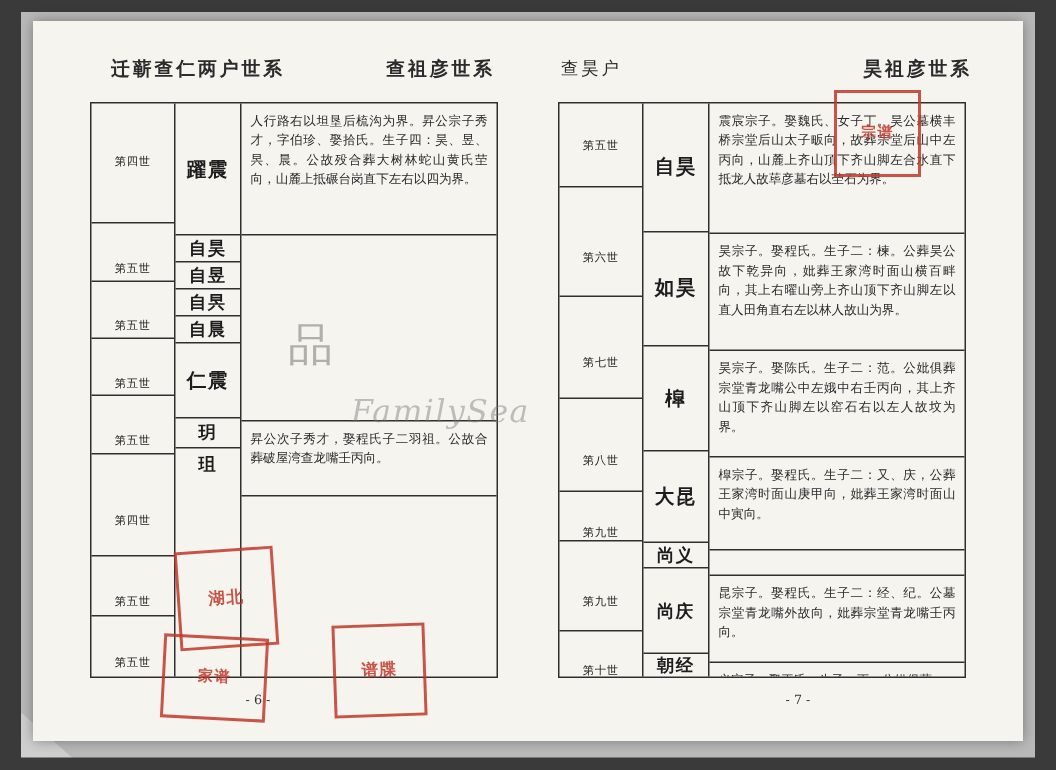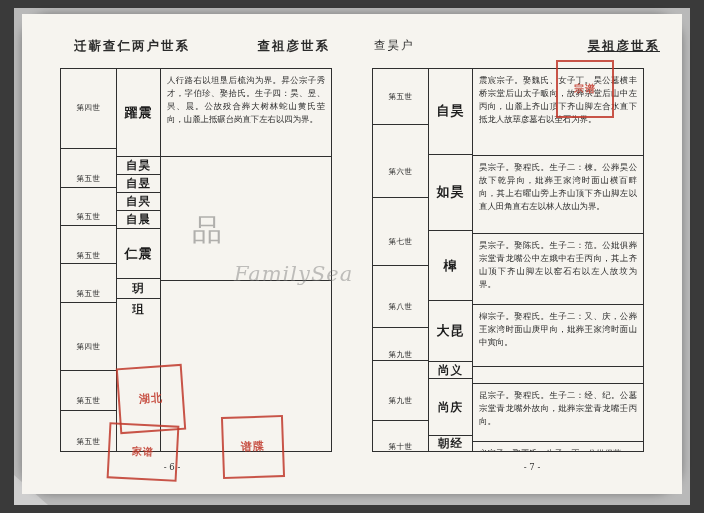--- a/index.html
+++ b/index.html
@@ -31,21 +31,20 @@
     left: 14px; top: 8px;
     width: 676px; height: 497px;
     background: #b9b9b9;
   }
   .book {
     position: absolute;
     left: 22px; top: 14px;
     width: 660px; height: 480px;
     background: #5eead4;
     box-shadow: 0 0 8px rgba(0,0,0,0.35);
-    border-radius: 28px;
   }
   .gutter {
     position: absolute;
     left: 50%;
     top: 0;
     width: 2px;
     height: 100%;
     background: linear-gradient(to right, rgba(0,0,0,0.06), rgba(0,0,0,0.22), rgba(0,0,0,0.06));
   }
   .leaf {
@@ -76,21 +75,21 @@
   .head .h-left, .head .h-right {
     position: absolute;
     top: 2px;
     font-size: 12.5px;
     letter-spacing: 2px;
     font-weight: bold;
   }
   .head .h-left { left: 34px; }
   .head .h-right { right: 4px; }
   .head.r .h-left { left: 4px; font-size: 11.5px; font-weight: normal; text-align: right;}
-  .head.r .h-right { right: 4px; text-decoration: underline; }
+  .head.r .h-right { right: 16px; }
 
   
   .frame {
     position: absolute;
     left: 20px;
     right: 2px;
     top: 32px;
     bottom: 26px;
     border: 1.4px solid #2f2f2f;
     box-sizing: border-box;
@@ -304,20 +303,21 @@
               <span class="name small">玥</span>
             </div>
             <div class="gcell" style="height:20px">
               <span class="name small">珇</span>
             </div>
           </div>
 
           <div class="col-body">
             <div class="body-cell sep" style="height:88px">人行路右以坦垦后梳沟为界。昇公宗子秀才，字伯珍、娶拾氏。生子四：昊、昱、昗、晨。公故殁合葬大树林蛇山黄氏茔向，山麓上抵碾台岗直下左右以四为界。</div>
             <div class="body-cell sep" style="height:124px"></div>
+            <div class="body-cell sep" style="height:50px">昇公次子秀才，娶程氏子二羽祖。公故合葬破屋湾查龙嘴壬丙向。</div>
             <div class="body-cell" style="flex:1"></div>
           </div>
         </div>
 
         <div class="pageno l">- 6 -</div>
       </div>
 
       <div class="mark-pin">品</div>
 
       <div class="seal s1">

